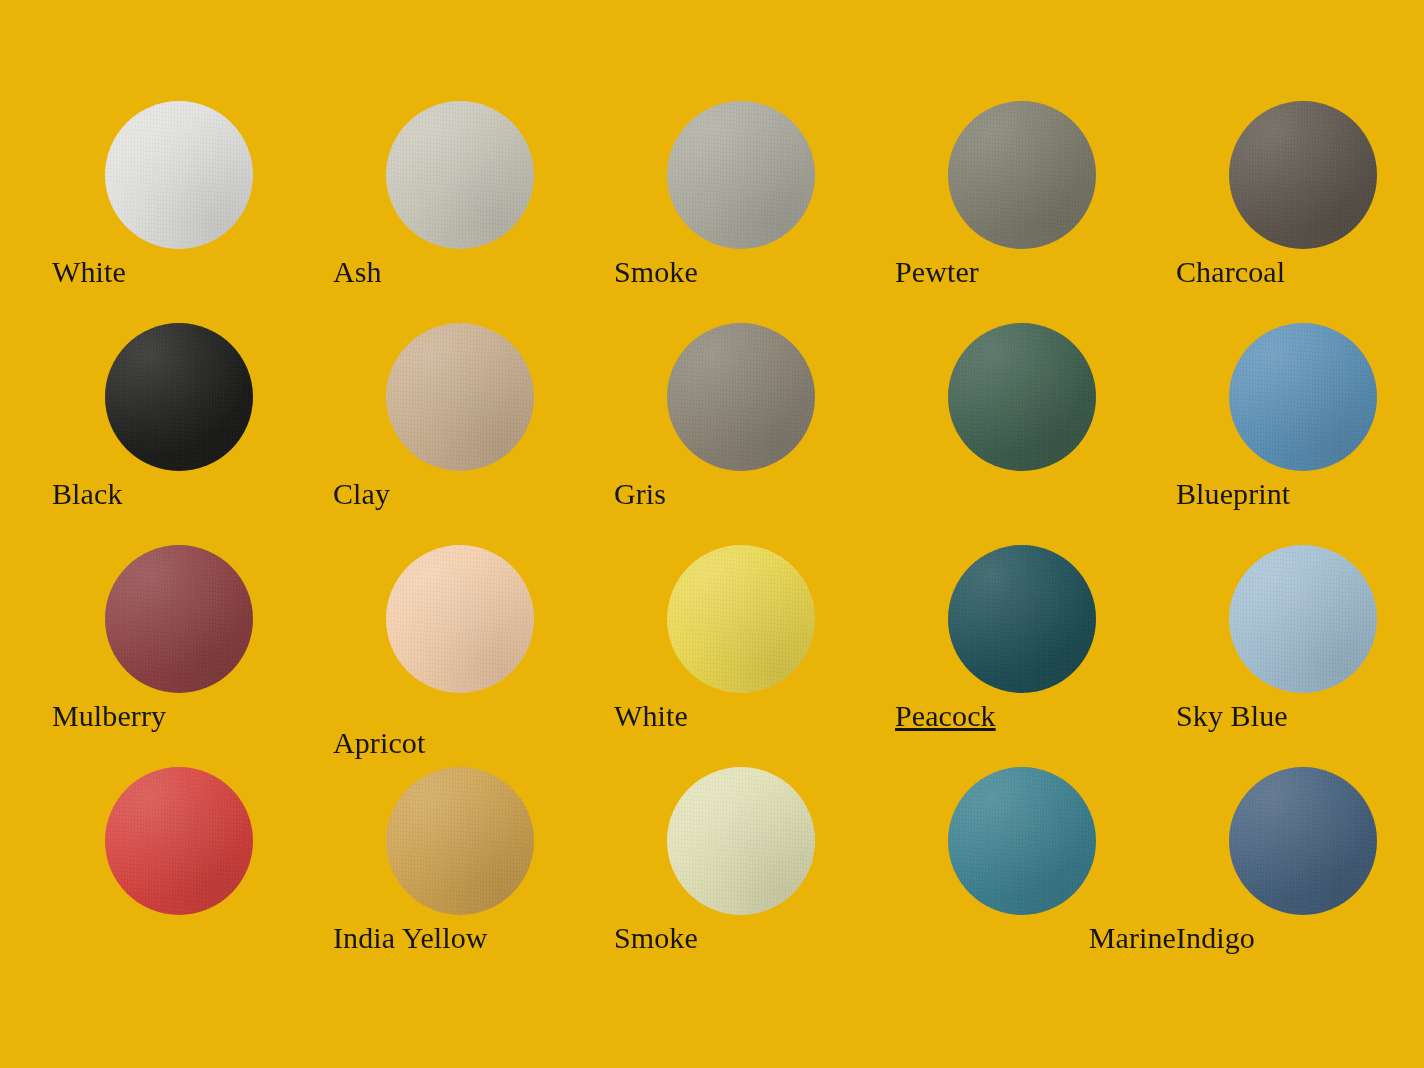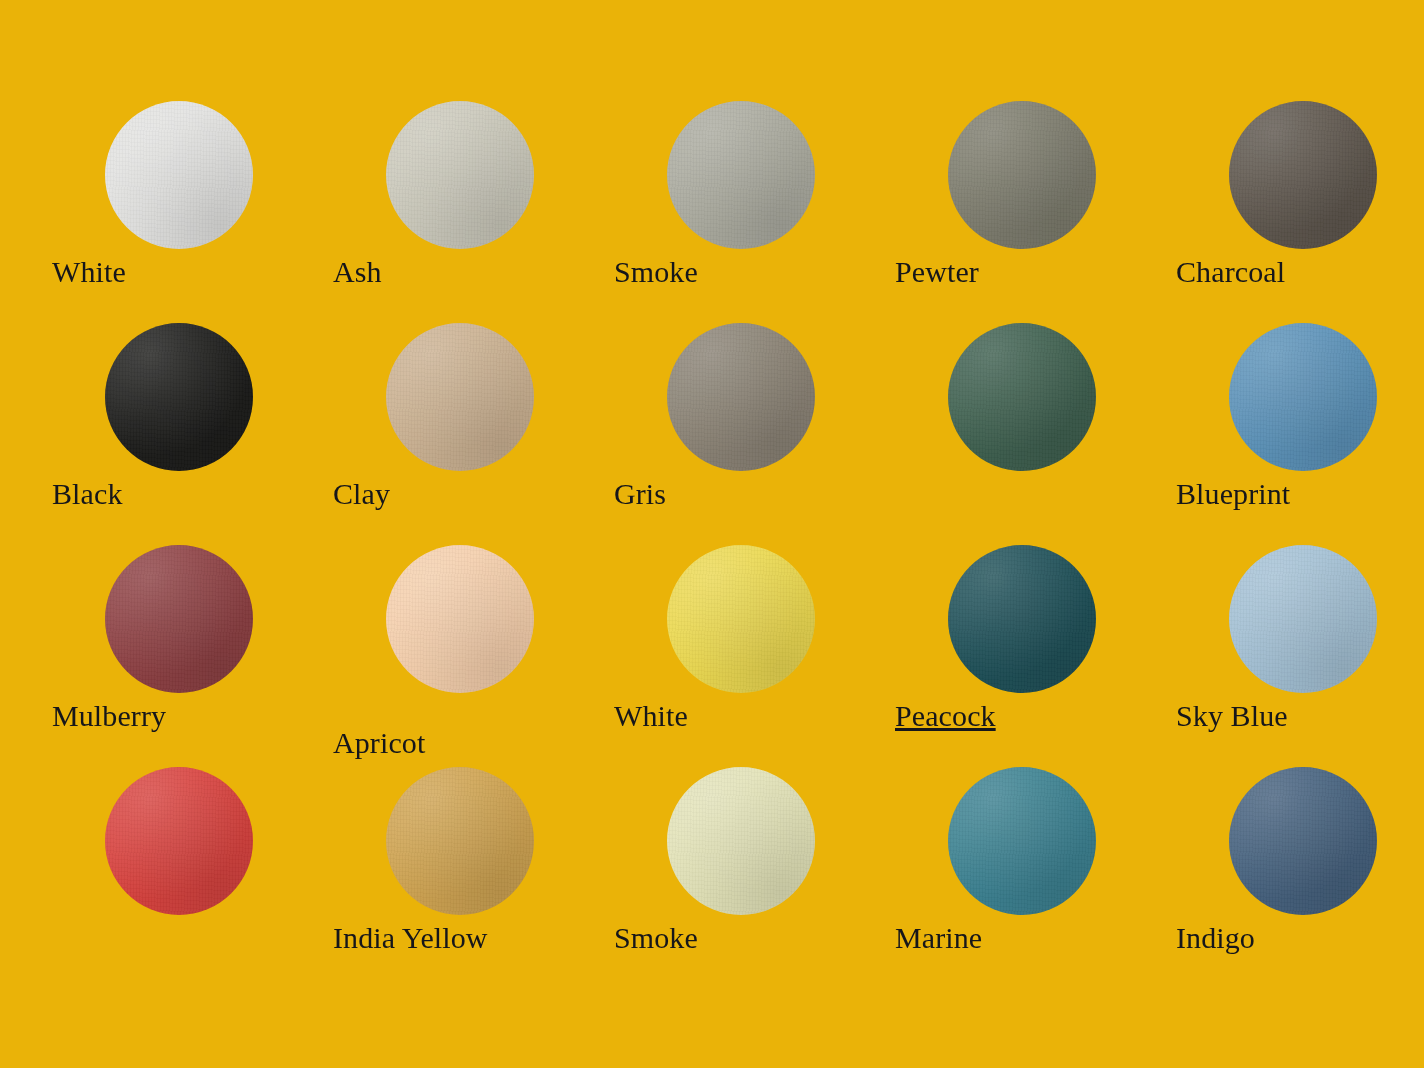--- a/index.html
+++ b/index.html
@@ -210,21 +210,21 @@
       <div class="swatch-cell">
         <div class="swatch-disc-wrap">
           <div class="swatch-disc" style="background-color: rgb(227, 227, 184);"></div>
         </div>
         <div class="swatch-label" style="color: rgb(22, 22, 26);">Smoke</div>
       </div>
       <div class="swatch-cell">
         <div class="swatch-disc-wrap">
           <div class="swatch-disc" style="background-color: rgb(58, 128, 144);"></div>
         </div>
-        <div class="swatch-label" style="color: rgb(22, 22, 26);">Marine</div>
+        <div class="swatch-label" style="color: rgb(22, 22, 26); text-align: right;">Marine</div>
       </div>
       <div class="swatch-cell">
         <div class="swatch-disc-wrap">
           <div class="swatch-disc" style="background-color: rgb(68, 96, 125);"></div>
         </div>
         <div class="swatch-label" style="color: rgb(22, 22, 26);">Indigo</div>
       </div>
     </div>
 </div>
 

